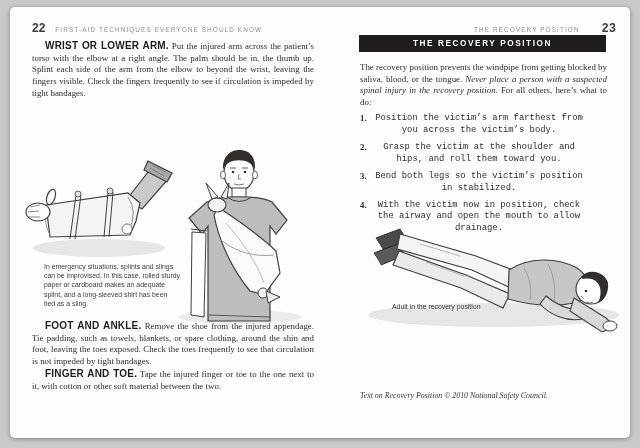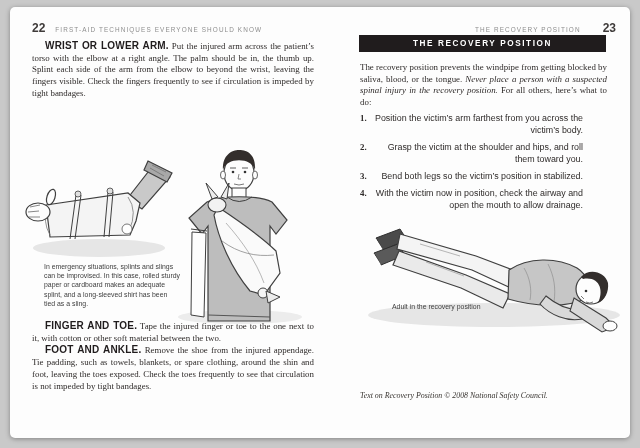--- a/index.html
+++ b/index.html
@@ -7,21 +7,21 @@
           font-family:"Liberation Serif",serif;}
   .spread{position:absolute;left:10px;top:7px;width:620px;height:431px;background:#fdfdfd;
           border-radius:5px;box-shadow:0 1px 5px rgba(0,0,0,.35);}
   
   .pagehead{position:absolute;top:11px;font-family:"Liberation Sans",sans-serif;white-space:nowrap;}
   .runhead{font-size:6.4px;letter-spacing:1.1px;color:#8e8e8e;font-weight:500;}
   .pagenum{font-size:12px;font-weight:bold;color:#3f3b3a;}
   .pagehead-left{left:22px;}
   .pagehead-left .pagenum{margin-right:10px;}
   .pagehead-right{right:14px;}
-  .pagehead-right .pagenum{margin-left:22px;}
+  .pagehead-right .pagenum{margin-left:22px;font-family:Liberation Mono, monospace;}
   
   .bodytext{font-family:"Liberation Serif",serif;font-size:8.9px;line-height:11.7px;color:#2f2b2a;
             text-align:justify;}
   .bodytext p{margin:0;}
   .indent{text-indent:13px;}
   .lead{font-family:"Liberation Sans",sans-serif;font-weight:bold;font-size:10px;letter-spacing:.2px;color:#201c1d;}
   .it{font-style:italic;}
   .block-left-top{position:absolute;left:22px;top:33px;width:282px;}
   .block-left-bottom{position:absolute;left:22px;top:313px;width:282px;}
   .caption{position:absolute;font-family:"Liberation Sans",sans-serif;font-size:6.9px;
@@ -30,22 +30,22 @@
   .caption-recovery{left:382px;top:295px;width:150px;}
   
   .bar{position:absolute;left:349px;top:28px;width:247px;height:17px;background:#201c1d;
        color:#ffffff;font-family:"Liberation Sans",sans-serif;font-weight:bold;font-size:8.2px;
        letter-spacing:1.6px;text-align:center;line-height:18px;}
   .block-right-intro{position:absolute;left:350px;top:55px;width:247px;}
   .steps{position:absolute;left:350px;top:106px;width:238px;}
   .step{display:flex;margin-bottom:5.5px;}
   .step .num{font-family:"Liberation Serif",serif;font-weight:bold;font-size:8.9px;
              line-height:11.7px;width:15px;flex:0 0 15px;color:#2f2b2a;}
-  .step .txt{font-family:Liberation Sans, sans-serif;font-size:8.9px;line-height:11.7px;
-             color:#2f2b2a;width:208px;text-align:right;}
+  .step .txt{font-family:Liberation Mono, monospace;font-size:8.9px;line-height:11.7px;
+             color:#2f2b2a;width:208px;text-align:center;}
   .credit{position:absolute;left:350px;top:382px;width:250px;font-family:"Liberation Serif",serif;
           font-style:italic;font-size:7.9px;line-height:13.5px;color:#37332f;}
   .credit p{margin:0;}
   
   .illus{position:absolute;}
   .illus-splint{left:14px;top:140px;}
   .illus-sling{left:152px;top:138px;}
   .illus-recovery{left:350px;top:205px;}
 </style>
 </head>
@@ -103,22 +103,22 @@
       <path d="M59,52 L67,38 L65,54 Z" fill="#ececec" stroke="#3f3f3f" stroke-width="1"></path>
       <ellipse cx="55" cy="60" rx="9" ry="7" fill="#f2f2f2" stroke="#3f3f3f" stroke-width="1.1"></ellipse>
       <circle cx="101" cy="148" r="5" fill="#f5f5f5" stroke="#3f3f3f" stroke-width="1"></circle>
       <path d="M104,146 L118,152 L106,158 Z" fill="#ececec" stroke="#3f3f3f" stroke-width="1"></path>
       <path d="M46,170 L108,172" stroke="#555" stroke-width="1"></path>
     </svg>
 
     <div class="caption caption-splint">In emergency situations, splints and slings can be improvised. In this case, rolled sturdy paper or cardboard makes an adequate splint, and a long-sleeved shirt has been tied as a sling.</div>
 
     <div class="bodytext block-left-bottom">
+      <p class="indent"><span class="lead">FOOT AND ANKLE.</span> <span>Remove the shoe from the injured appendage. Tie padding, such as towels, blankets, or spare clothing, around the shin and foot, leaving the toes exposed. Check the toes frequently to see that circulation is not impeded by tight bandages.</span></p>
       <p class="indent"><span class="lead">FINGER AND TOE.</span> <span>Tape the injured finger or toe to the one next to it, with cotton or other soft material between the two.</span></p>
-      <p class="indent"><span class="lead">FOOT AND ANKLE.</span> <span>Remove the shoe from the injured appendage. Tie padding, such as towels, blankets, or spare clothing, around the shin and foot, leaving the toes exposed. Check the toes frequently to see that circulation is not impeded by tight bandages.</span></p>
     </div>
 
     <div class="pagehead pagehead-right">
       <span class="runhead">THE RECOVERY POSITION</span><span class="pagenum">23</span>
     </div>
 
     <div class="bar">THE RECOVERY POSITION</div>
 
     <div class="bodytext block-right-intro">
       <p><span>The recovery position prevents the windpipe from getting blocked by saliva, blood, or the tongue.</span> <span class="it">Never place a person with a suspected spinal injury in the recovery position.</span> <span>For all others, here’s what to do:</span></p>
@@ -159,17 +159,17 @@
       <ellipse cx="250" cy="114" rx="7" ry="5" fill="#fdfdfd" stroke="#3f3f3f" stroke-width="1"></ellipse>
       <circle cx="231" cy="77" r="15" fill="#fdfdfd" stroke="#3f3f3f" stroke-width="1.2"></circle>
       <path d="M221,65 C228,56 245,59 248,71 C249,80 245,88 238,91 C244,79 240,64 223,67 Z" fill="#332e2c"></path>
       <circle cx="226" cy="79" r="1.3" fill="#333"></circle>
       <path d="M221,84 L224,87 M226,90 Q230,92 233,90" stroke="#555" stroke-width="0.8" fill="none"></path>
     </svg>
 
     <div class="caption caption-recovery">Adult in the recovery position</div>
 
     <div class="credit">
-      <p>Text on Recovery Position © 2008 National Safety Council.</p>
+      <p>Text on Recovery Position © 2010 National Safety Council.</p>
     </div>
 
   </div>
 </div>
 
 </body></html>

